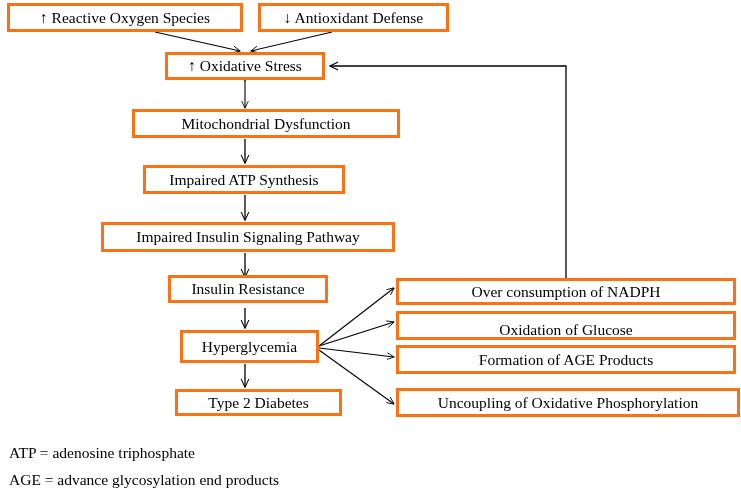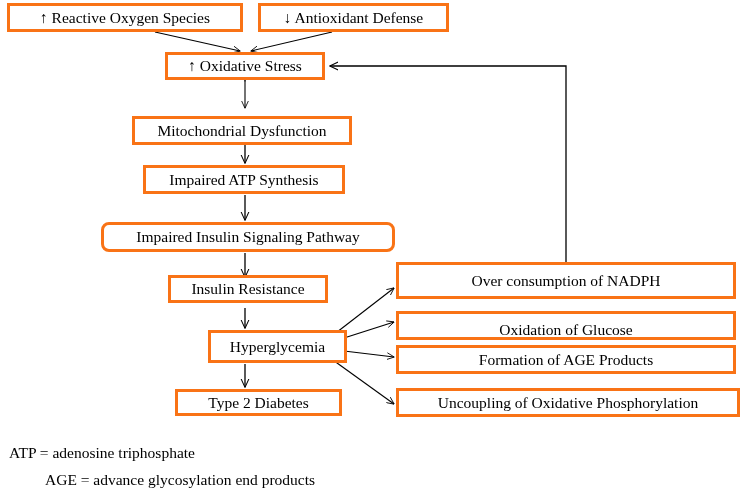--- a/index.html
+++ b/index.html
@@ -92,61 +92,61 @@
   </div>
 
   <div class="node" style="left:165px; top:52px; width:160px; height:28px;">
     <span>↑ Oxidative Stress</span>
   </div>
 
   <div class="node" style="left:258px; top:3px; width:191px; height:29px;">
     <span>↓ Antioxidant Defense</span>
   </div>
 
-  <div class="node" style="left:132px; top:116px; width:220px; height:29px;">
+  <div class="node" style="left:132px; top:109px; width:268px; height:29px;">
     <span>Mitochondrial Dysfunction</span>
   </div>
 
   <div class="node" style="left:143px; top:165px; width:202px; height:29px;">
     <span>Impaired ATP Synthesis</span>
   </div>
 
-  <div class="node" style="left:101px; top:222px; width:294px; height:30px;border-radius:8px;">
+  <div class="node" style="left:101px; top:222px; width:294px; height:30px;">
     <span>Impaired Insulin Signaling Pathway</span>
   </div>
 
   <div class="node" style="left:168px; top:275px; width:160px; height:28px;">
     <span>Insulin Resistance</span>
   </div>
 
-  <div class="node" style="left:180px; top:330px; width:139px; height:33px;margin-left:28px;">
+  <div class="node" style="left:180px; top:330px; width:139px; height:33px;">
     <span>Hyperglycemia</span>
   </div>
 
   <div class="node" style="left:175px; top:389px; width:167px; height:27px;">
     <span>Type 2 Diabetes</span>
   </div>
 
-  <div class="node" style="left:396px; top:262px; width:340px; height:37px;">
+  <div class="node" style="left:396px; top:278px; width:340px; height:27px;">
     <span>Over consumption of NADPH</span>
   </div>
 
   <div class="node" style="left:396px; top:311px; width:340px; height:29px;align-items:flex-end;">
     <span>Oxidation of Glucose</span>
   </div>
 
   <div class="node" style="left:396px; top:345px; width:340px; height:29px;">
     <span>Formation of AGE Products</span>
   </div>
 
   <div class="node" style="left:396px; top:388px; width:344px; height:29px;">
     <span>Uncoupling of Oxidative Phosphorylation</span>
   </div>
 
   <div class="legend-line" style="left:9px; top:445px;">
     <span>ATP = adenosine triphosphate</span>
   </div>
 
-  <div class="legend-line" style="left:9px; top:472px;margin-left:36px;">
+  <div class="legend-line" style="left:9px; top:472px;">
     <span>AGE = advance glycosylation end products</span>
   </div>
 
 </div>
 
 </body></html>

